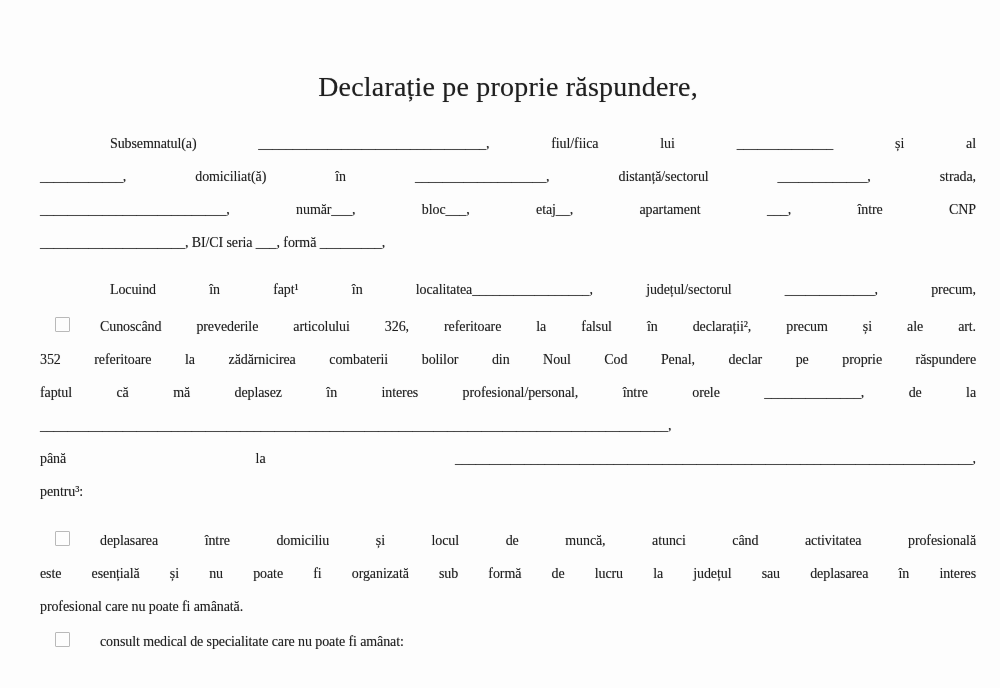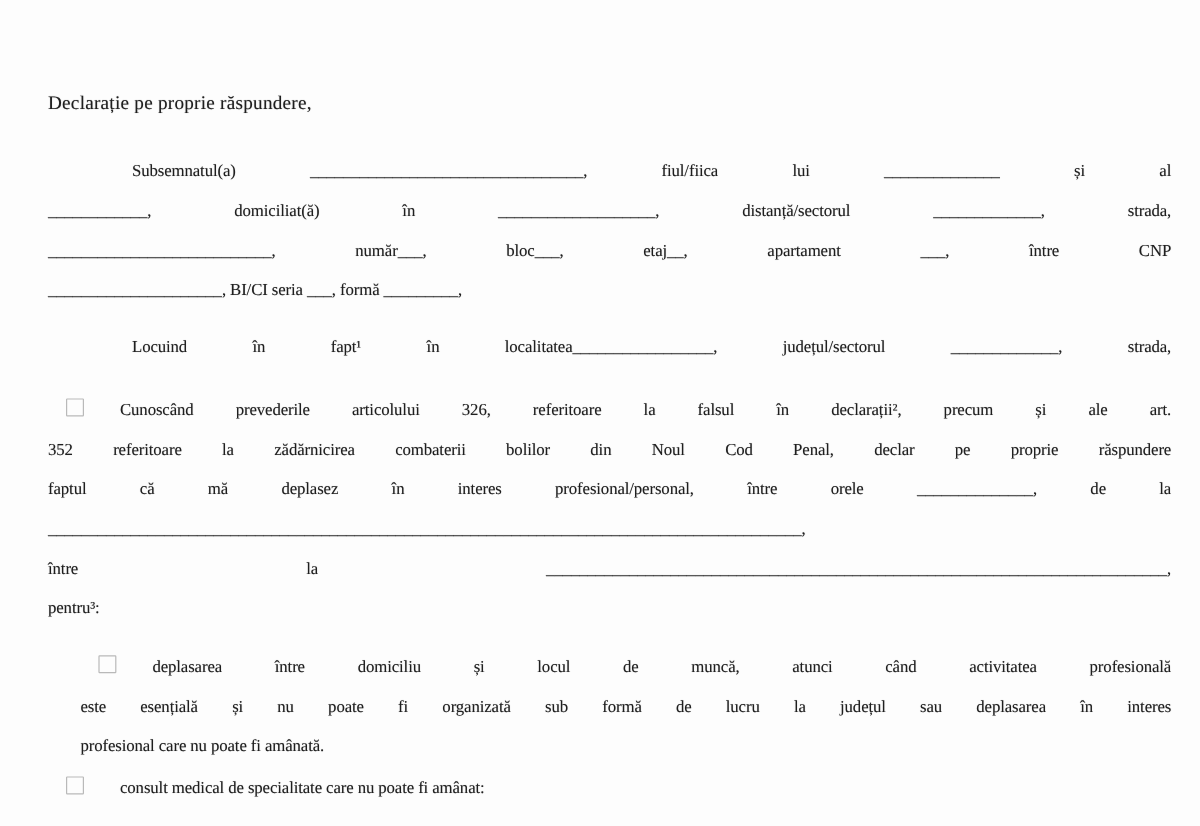--- a/index.html
+++ b/index.html
@@ -5,29 +5,29 @@
   html, body { margin: 0; padding: 0; }
   body {
     width: 1000px; height: 688px;
     overflow: hidden;
     background: #fdfdfd;
     color: #1f1f1f;
     font-family: "Liberation Serif", "DejaVu Serif", serif;
   }
   .doc { padding: 70px 24px 0 40px; }
   .title {
-    font-size: 16px; font-weight: normal;
-    text-align: left; line-height: 33px;
+    font-size: 28px; font-weight: normal;
+    text-align: center; line-height: 33px;
     margin: 0 0 24px 0; letter-spacing: 0.2px;
     text-shadow: 0 0 0.8px rgba(25,25,25,0.45);
   }
   .para { margin: 0; font-size: 14px; }
   .para.p2 { margin-top: 14px; }
-  .para.p3 { margin-top: 20px; }
-  .para.p4 { margin-top: 16px; margin-left: 27px; }
+  .para.p3 { margin-top: 4px; }
+  .para.p4 { margin-top: 16px; }
   .para.p5 { margin-top: 2px; }
   .line {
     display: block; line-height: 33px;
     text-align: justify; text-align-last: justify;
     letter-spacing: -0.1px;
     text-shadow: 0 0 0.7px rgba(25,25,25,0.4);
     white-space: normal;
   }
   .line.last { text-align-last: left; }
   .line.indent { padding-left: 70px; }
@@ -47,29 +47,29 @@
   <h1 class="title">Declarație pe proprie răspundere,</h1>
 
   <p class="para p1">
     <span class="line indent">Subsemnatul(a) _________________________________, fiul/fiica lui ______________ și al</span>
     <span class="line">____________, domiciliat(ă) în ___________________, distanță/sectorul _____________, strada,</span>
     <span class="line">___________________________, număr___, bloc___, etaj__, apartament ___, între CNP</span>
     <span class="line last">_____________________, BI/CI seria ___, formă _________,</span>
   </p>
 
   <p class="para p2">
-    <span class="line indent">Locuind în fapt¹ în localitatea_________________, județul/sectorul _____________, strada,</span>
+    <span class="line indent">Locuind în fapt¹ în localitatea_________________, județul/sectorul _____________, precum,</span>
   </p>
 
   <p class="para p3">
     <span class="line cbline"><span class="checkbox"></span><span>Cunoscând prevederile articolului 326, referitoare la falsul în declarații², precum și ale art.</span></span>
     <span class="line">352 referitoare la zădărnicirea combaterii bolilor din Noul Cod Penal, declar pe proprie răspundere</span>
     <span class="line">faptul că mă deplasez în interes profesional/personal, între orele ______________, de la</span>
     <span class="line">___________________________________________________________________________________________,</span>
-    <span class="line">între la ___________________________________________________________________________,</span>
+    <span class="line">până la ___________________________________________________________________________,</span>
     <span class="line last">pentru³:</span>
   </p>
 
   <p class="para p4">
     <span class="line cbline"><span class="checkbox"></span><span>deplasarea între domiciliu și locul de muncă, atunci când activitatea profesională</span></span>
     <span class="line">este esențială și nu poate fi organizată sub formă de lucru la județul sau deplasarea în interes</span>
     <span class="line last">profesional care nu poate fi amânată.</span>
   </p>
 
   <p class="para p5">

